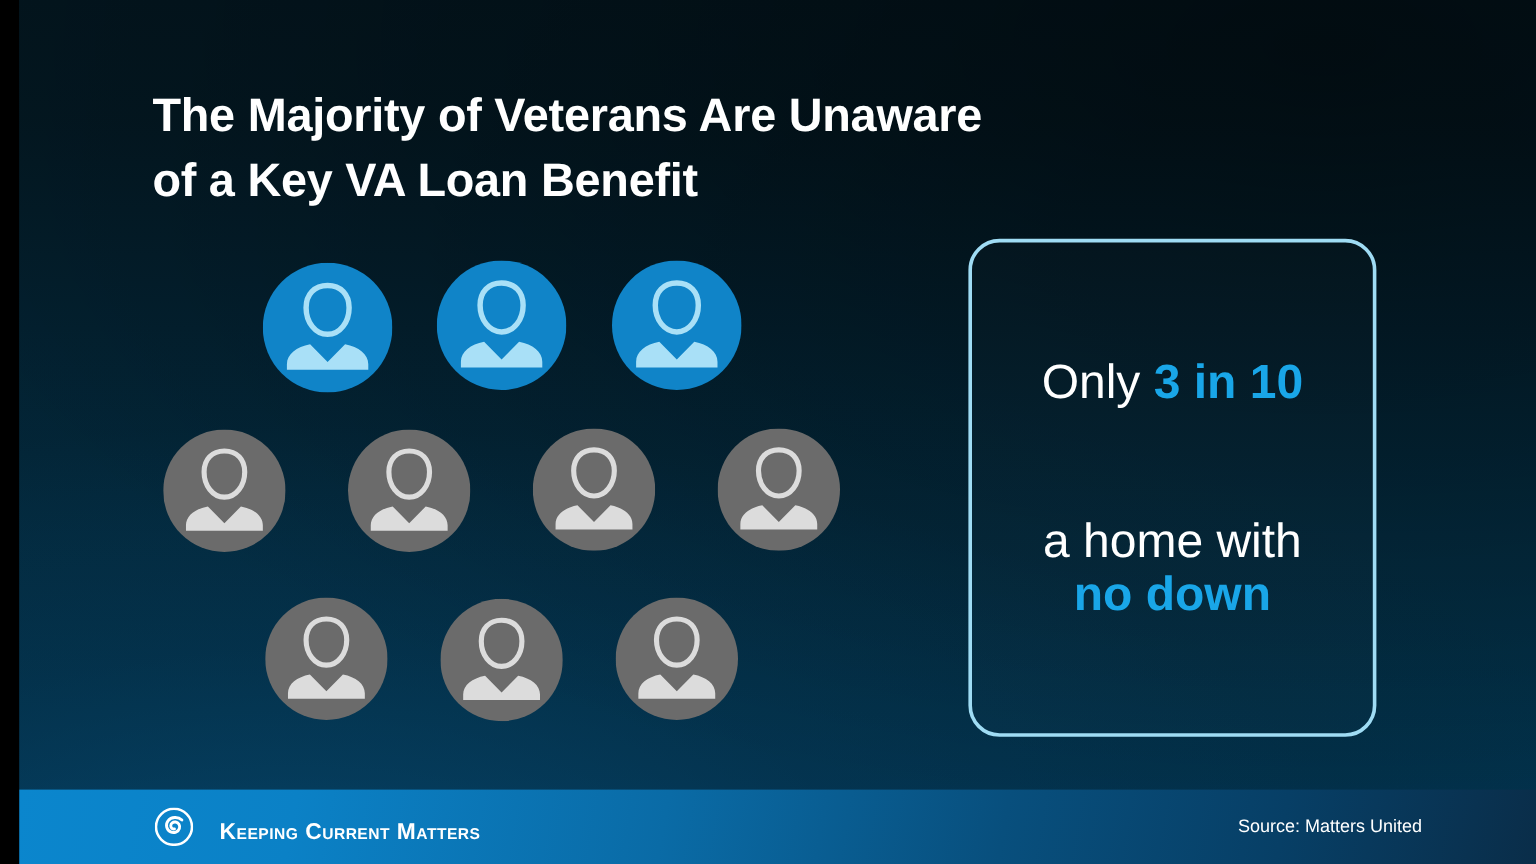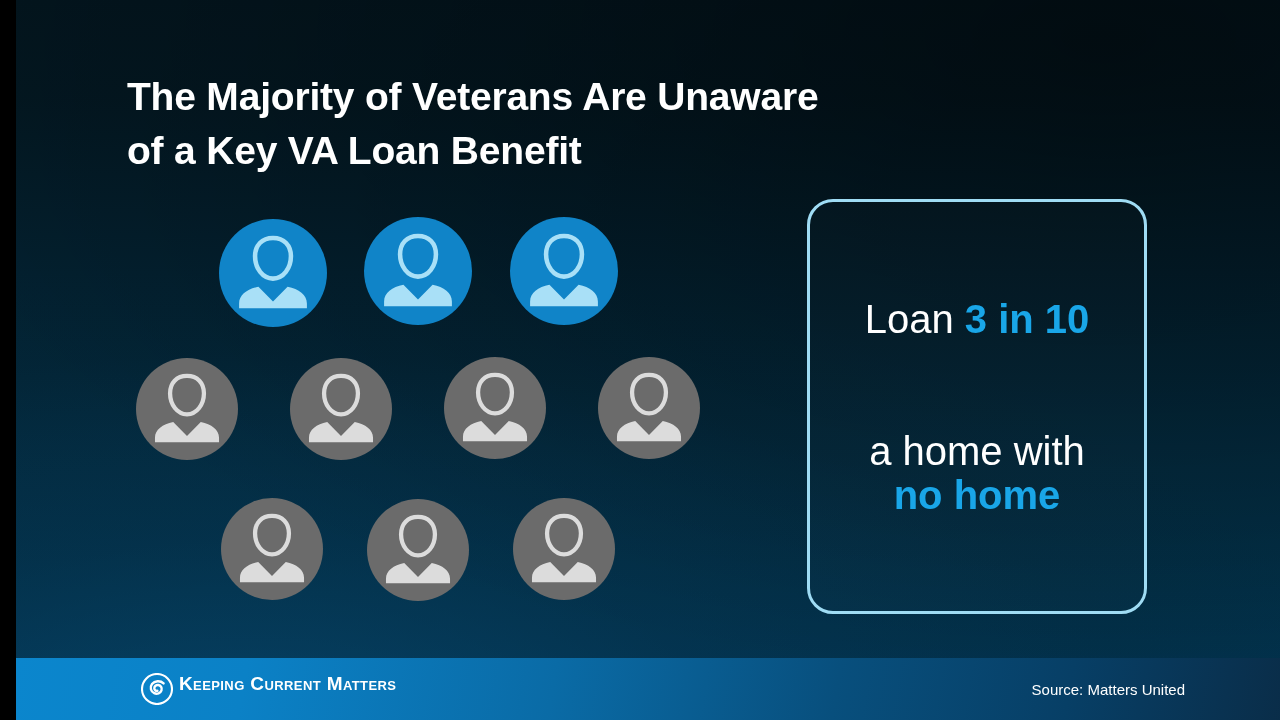--- a/index.html
+++ b/index.html
@@ -115,26 +115,26 @@
         #0b81c6 18%,
         #0a6ba6 42%,
         #084f7d 64%,
         #073f66 82%,
         #0a2c47 100%);
     display: flex;
     align-items: center;
   }
   #logo {
     position: absolute;
-    left: 125px;
+    left: 113px;
     top: 50%;
     transform: translateY(-50%);
     display: flex;
-    align-items: flex-start;
-    gap: 6px;
+    align-items: flex-end;
+    gap: 22px;
   }
   #logo-mark { display: block; }
   #logo-text {
     color: #ffffff;
     font-size: 19px;
     font-weight: bold;
     font-variant: small-caps;
     letter-spacing: 0.4px;
     white-space: nowrap;
   }
@@ -228,25 +228,25 @@
         <svg width="102" height="102" viewBox="0 0 100 100">
           <circle cx="50" cy="50" r="50" fill="#6b6b6b"></circle>
           <path d="M50 17.5 C60.2 17.5 66.6 24.4 66.6 34.6 C66.6 45.6 59.6 55.2 50 55.2 C40.4 55.2 33.4 45.6 33.4 34.6 C33.4 24.4 39.8 17.5 50 17.5 Z" fill="none" stroke="#dcdcdc" stroke-width="4.2"></path>
           <path d="M50 76.5 L36.5 62.8 C26.0 64.8 18.6 70.4 18.6 78.2 L18.6 82.6 L81.4 82.6 L81.4 78.2 C81.4 70.4 74.0 64.8 63.5 62.8 Z" fill="#dcdcdc"></path>
         </svg>
       </div>
     </div>
 
   <div id="callout">
     <div id="callout-text">
-      <span>Loan </span><span class="accent">3 in 10</span><br>
+      <span>Only </span><span class="accent">3 in 10</span><br>
       <br>
       <br>
       <span>a home with</span><br>
-      <span class="accent">no home</span><br>
+      <span class="accent">no down</span><br>
     </div>
   </div>
 
   <div id="footer">
     <div id="logo">
       <svg id="logo-mark" width="32" height="32" viewBox="0 0 32 32">
         <circle cx="16" cy="16" r="15" fill="none" stroke="#ffffff" stroke-width="2.1"></circle>
         <path d="M22.6 10.4 C19.4 7.3 13.6 7.6 11.0 11.0 C8.6 14.2 9.8 18.6 13.2 20.2 C16.1 21.6 19.6 20.2 20.5 17.4 C21.3 15.0 19.8 12.4 17.3 12.0 C15.2 11.7 13.3 13.2 13.3 15.2 C13.3 16.9 14.8 18.2 16.4 17.8" fill="none" stroke="#ffffff" stroke-width="2.4" stroke-linecap="round"></path>
       </svg>
       <span id="logo-text">Keeping Current Matters</span>

